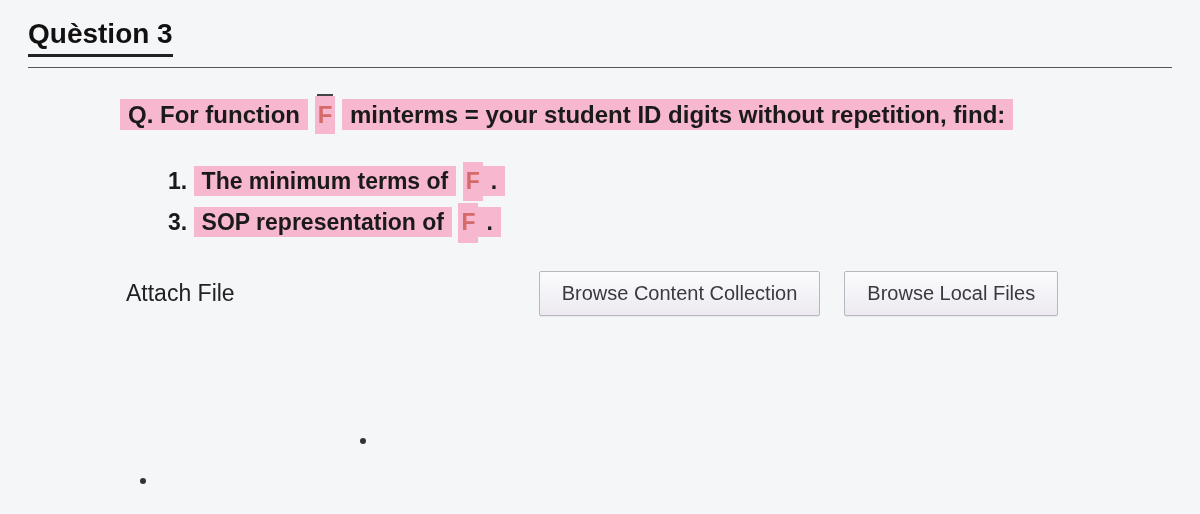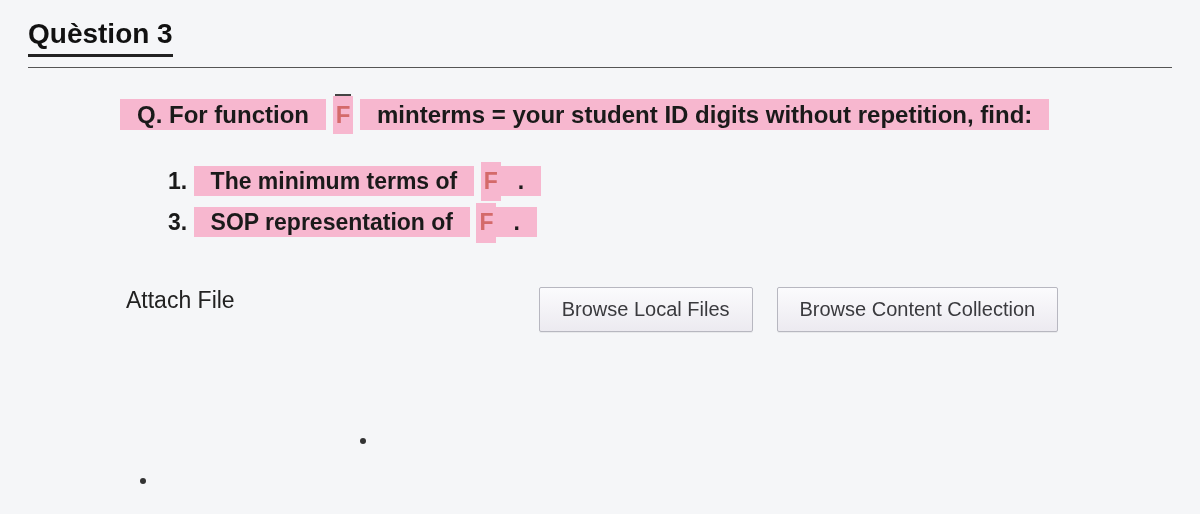--- a/index.html
+++ b/index.html
@@ -36,21 +36,21 @@
       padding-right: 10px;
     }
     .prompt-line {
       font-size: 24px;
       font-weight: 700;
       line-height: 1.6;
       margin-bottom: 28px;
     }
     .hl-pink {
       background: #f7b7cf;
-      padding: 2px 17px;
+      padding: 2px 8px;
     }
     .tok-f {
       color: #d46a6a;
       font-weight: 700;
       position: relative;
       display: inline-block;
       padding: 0 3px;
     }
     .tok-f.bar::before {
       content: "";
@@ -59,30 +59,31 @@
       left: 2px;
       right: 2px;
       height: 2px;
       background: #444;
     }
     .list {
       padding-left: 48px;
       font-size: 23px;
       font-weight: 700;
       line-height: 1.7;
-      margin-bottom: 44px;
+      margin-bottom: 28px;
     }
     .list-item {
       margin-bottom: 2px;
     }
     .list-item .period {
       font-weight: 700;
     }
     .attach-row {
       display: flex;
+      align-items: center;
       gap: 24px;
       padding-left: 6px;
     }
     .attach-label {
       font-size: 23px;
       color: #222;
       flex: 0 0 auto;
       margin-right: 280px;
     }
     .btn {
@@ -130,22 +131,22 @@
     </div>
     <div class="list-item">
       <span>3.</span>
       <span class="hl-pink">SOP representation of</span>
       <span class="tok-f hl-pink">F</span><span class="period hl-pink">.</span>
     </div>
   </div>
 
   <div class="attach-row">
     <div class="attach-label">Attach File</div>
+    <button class="btn">Browse Content Collection</button>
     <button class="btn">Browse Local Files</button>
-    <button class="btn">Browse Content Collection</button>
   </div>
 
 </div>
 
 <div class="dot a"></div>
 <div class="dot b"></div>
 
 
 
 

